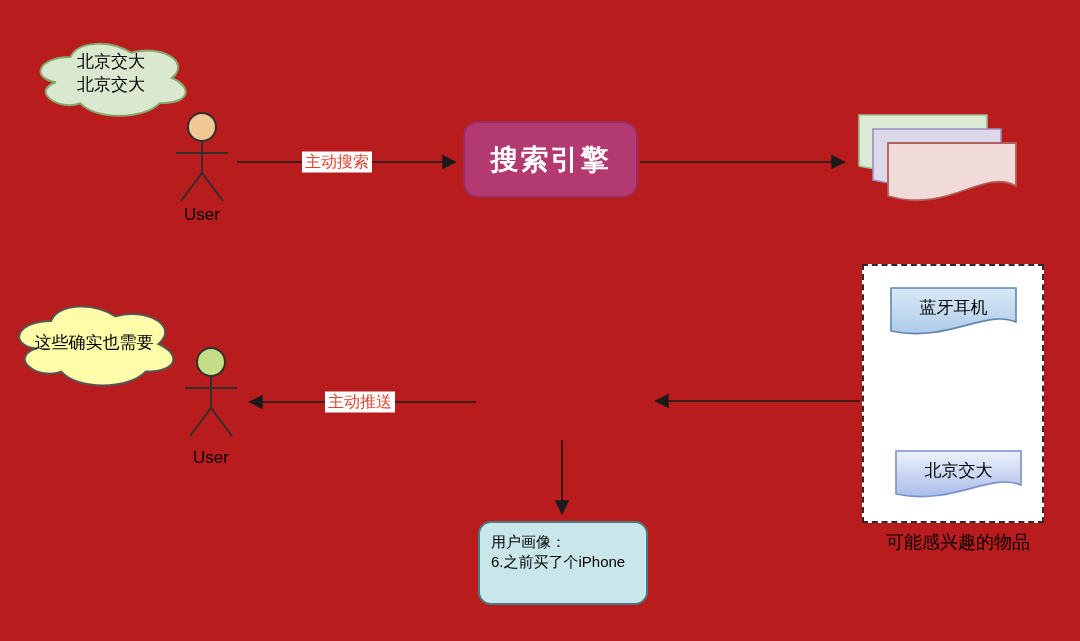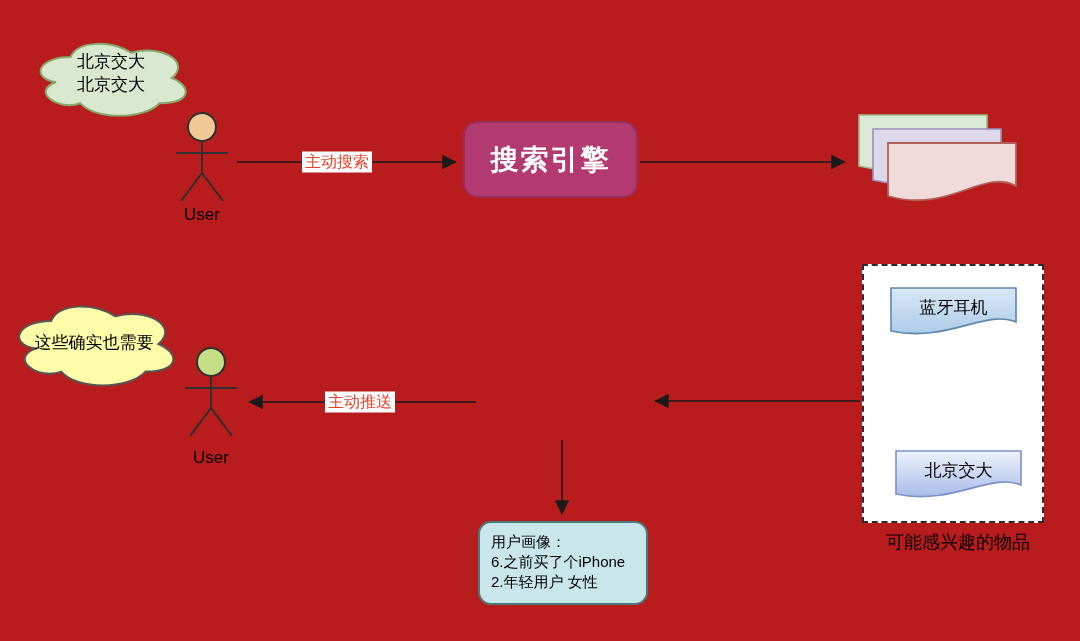--- a/index.html
+++ b/index.html
@@ -115,21 +115,20 @@
   <div class="arrow-label" style="left:360px;top:402px">主动推送</div>
 
 
   <div class="profile-box">
     <svg width="170" height="84" viewBox="0 0 170 84">
       <rect x="1" y="1" width="168" height="82" rx="12" stroke-width="2" fill="#C9E7EA" stroke="#4A7A80"></rect>
     </svg>
     <div class="profile-text">
       <span>用户画像：</span>
       <span>6.之前买了个iPhone</span>
-      <span>2.年轻用户 女性</span>
     </div>
   </div>
 
   <div class="interest-panel"></div>
 
   <div class="doc-item" style="left:890px;top:287px">
     <svg width="127" height="56" viewBox="0 0 127 56">
       <defs>
         <linearGradient id="grad0" x1="0" y1="0" x2="0" y2="1">
           <stop offset="0" stop-color="#D8E9F6"></stop>

